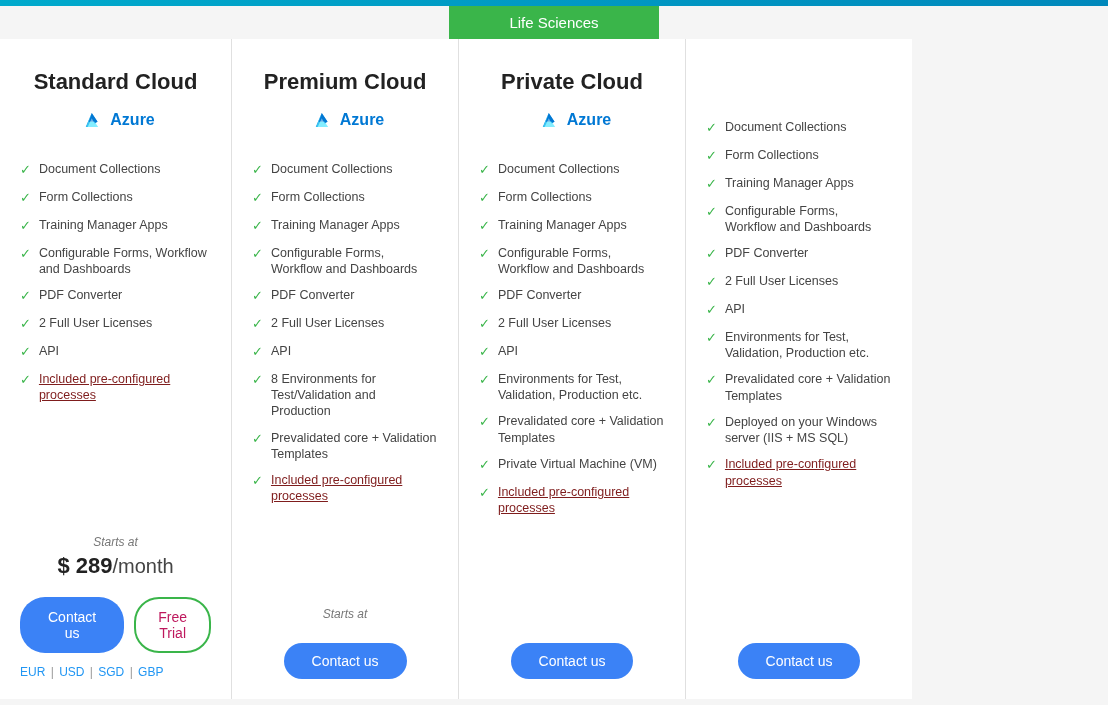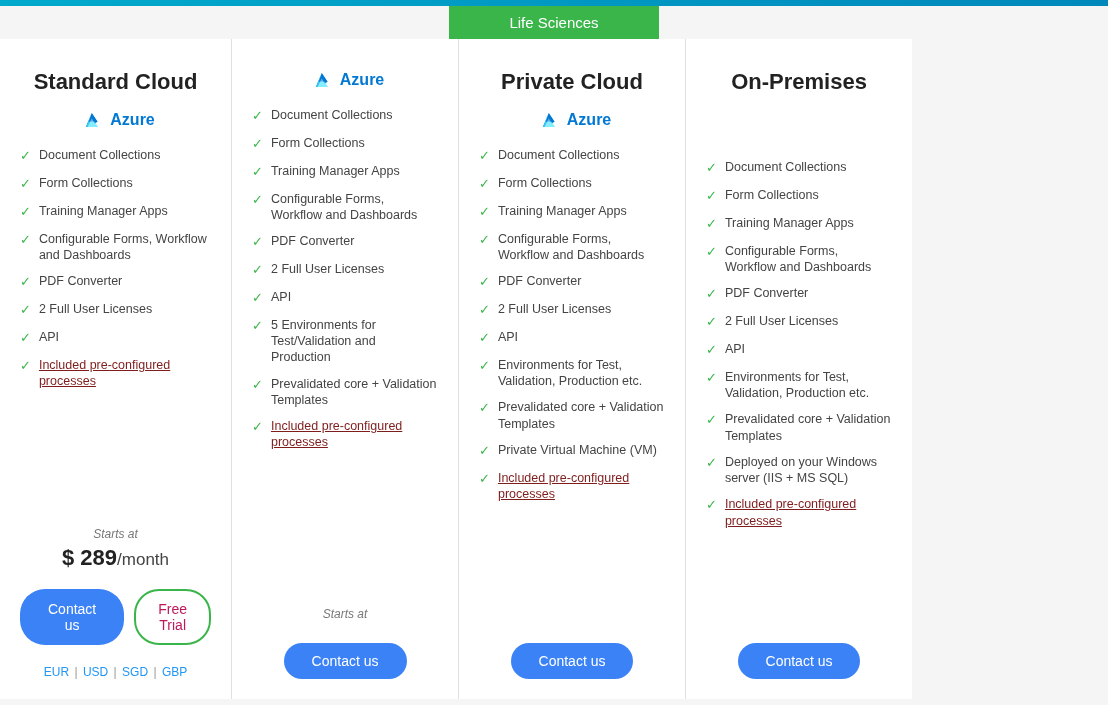--- a/index.html
+++ b/index.html
@@ -47,21 +47,21 @@
       text-align: center;
       font-size: 22px;
       font-weight: bold;
       color: #222;
       margin-bottom: 14px;
     }
     .azure-logo {
       display: flex;
       justify-content: center;
       align-items: center;
-      margin-bottom: 16px;
+      margin-bottom: 30px;
       gap: 6px;
     }
     .azure-logo-icon {
       width: 28px;
       height: 22px;
     }
     .azure-logo-text {
       color: #0078d4;
       font-size: 16px;
       font-weight: 600;
@@ -101,21 +101,21 @@
       color: #777;
       margin-bottom: 4px;
       font-style: italic;
     }
     .price {
       font-size: 22px;
       font-weight: bold;
       color: #222;
     }
     .price-month {
-      font-size: 17px;
+      font-size: 20px;
       color: #444;
     }
     .buttons-row {
       display: flex;
       gap: 10px;
       justify-content: center;
       margin-top: 18px;
     }
     .btn-contact {
       background: #3b82f6;
@@ -131,22 +131,22 @@
       background: white;
       color: #be185d;
       border: 2px solid #3ab54a;
       border-radius: 25px;
       padding: 10px 22px;
       font-size: 14px;
       cursor: pointer;
       font-weight: 500;
     }
     .currency-row {
-      text-align: center;
-      margin-top: 20px;
+      text-align: left;
+      margin-top: 12px;
       font-size: 12px;
     }
     .currency-row a {
       color: #2196f3;
       text-decoration: none;
     }
     .currency-row span {
       color: #999;
       margin: 0 2px;
     }
@@ -209,20 +209,21 @@
         <div class="starts-at">Starts at</div>
         <div><span class="price">$ 289</span><span class="price-month">/month</span></div>
       </div>
       <div class="buttons-row">
         <button class="btn-contact">Contact us</button>
         <button class="btn-trial">Free Trial</button>
       </div>
       <div class="currency-row"><a href="#">EUR</a><span> | </span><a href="#">USD</a><span> | </span><a href="#">SGD</a><span> | </span><a href="#">GBP</a></div>
     </div>
     <div class="plan-col">
+      <div class="plan-title">Premium Cloud</div>
       <div class="azure-logo">
       <svg class="azure-logo-icon" viewBox="0 0 96 72" fill="none" xmlns="http://www.w3.org/2000/svg">
         <path d="M33.5 60L54 12l20 30-10 6-10-18-14 30H33.5z" fill="#0078d4"></path>
         <path d="M54 12L74 42H44l10-18z" fill="#0078d4" opacity="0.6"></path>
         <path d="M20 60h56L64 42H44L54 12 34 60H20z" fill="#50e6ff" opacity="0.7"></path>
       </svg>
       <span class="azure-logo-text">Azure</span>
     </div>
       <ul class="features-list">
         <li>
@@ -248,21 +249,21 @@
         <li>
           <span class="check-icon">✓</span>
           <span>2 Full User Licenses</span>
         </li>
         <li>
           <span class="check-icon">✓</span>
           <span>API</span>
         </li>
         <li>
           <span class="check-icon">✓</span>
-          <span>5 Environments for Test/Validation and Production</span>
+          <span>8 Environments for Test/Validation and Production</span>
         </li>
         <li>
           <span class="check-icon">✓</span>
           <span>Prevalidated core + Validation Templates</span>
         </li>
         <li>
           <span class="check-icon">✓</span>
           <span class="link-feature">Included pre-configured processes</span>
         </li>
       </ul>
@@ -328,21 +329,20 @@
           <span class="check-icon">✓</span>
           <span class="link-feature">Included pre-configured processes</span>
         </li>
       </ul>
       <div style="flex: 1 1 0%;"></div>
       <div class="buttons-row">
         <button class="btn-contact">Contact us</button>
       </div>
     </div>
     <div class="plan-col">
-      <div class="plan-title">On-Premises</div>
       <div style="height: 50px;"></div>
       <ul class="features-list">
         <li>
           <span class="check-icon">✓</span>
           <span>Document Collections</span>
         </li>
         <li>
           <span class="check-icon">✓</span>
           <span>Form Collections</span>
         </li>

